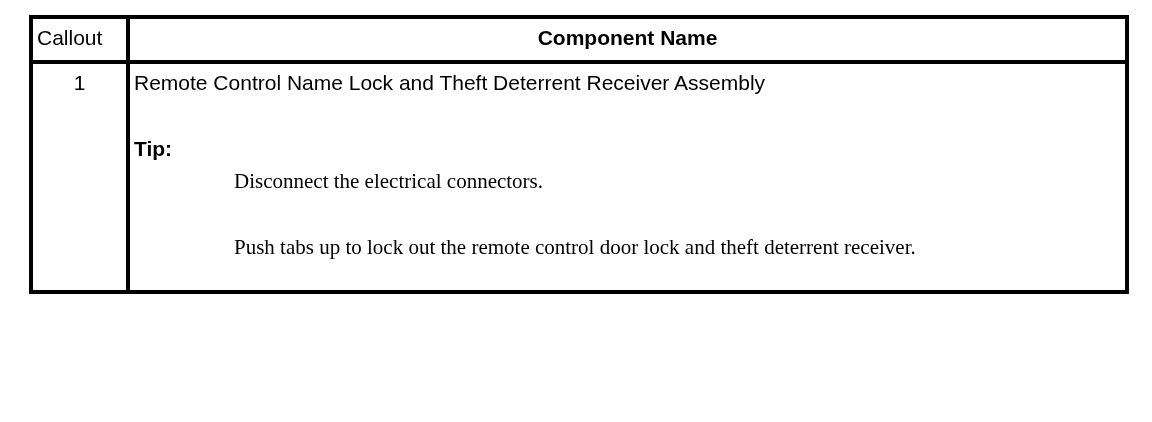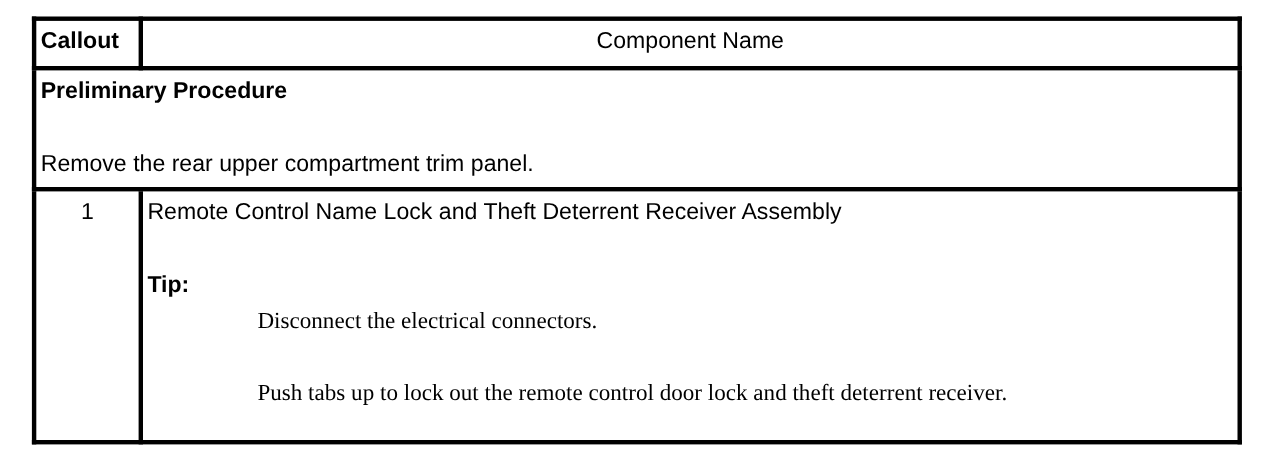--- a/index.html
+++ b/index.html
@@ -32,27 +32,27 @@
     padding: 2px 4px;
     vertical-align: top;
     overflow: hidden;
   }
   col.col-callout { width: 97px; }
   tr.header-row { height: 45px; }
   tr.prelim-row { height: 110px; }
   tr.component-row { height: 230px; }
   th.callout-header {
     text-align: left;
-    font-weight: bold;
+    font-weight: normal;
     vertical-align: middle;
     padding-left: 3px;
   }
   th.component-header {
     text-align: center;
-    font-weight: normal;
+    font-weight: bold;
     vertical-align: middle;
   }
   .bold { font-weight: bold; }
   .blank-line { height: 33px; }
   td.callout-num-cell {
     text-align: center;
     vertical-align: middle;
     font-weight: normal;
   }
   .tip-step { padding-left: 100px; font-family: Liberation Serif, serif; }
@@ -64,27 +64,20 @@
   <table class="callout-table">
     <colgroup>
       <col class="col-callout">
       <col>
     </colgroup>
     <tbody>
         <tr class="header-row">
       <th class="callout-header">Callout</th>
       <th class="component-header">Component Name</th>
     </tr>
-    <tr class="prelim-row">
-      <td colspan="2">
-        <div class="bold">Preliminary Procedure</div>
-        <div class="blank-line"></div>
-        <div>Remove the rear upper compartment trim panel.</div>
-      </td>
-    </tr>
     <tr class="component-row">
       <td class="callout-num-cell">
         <span>1</span>
       </td>
       <td>
         <div>Remote Control Name Lock and Theft Deterrent Receiver Assembly</div>
         <div class="blank-line"></div>
         <div class="bold">Tip:</div>
         <div class="tip-step">Disconnect the electrical connectors.</div>
         <div class="blank-line"></div>

